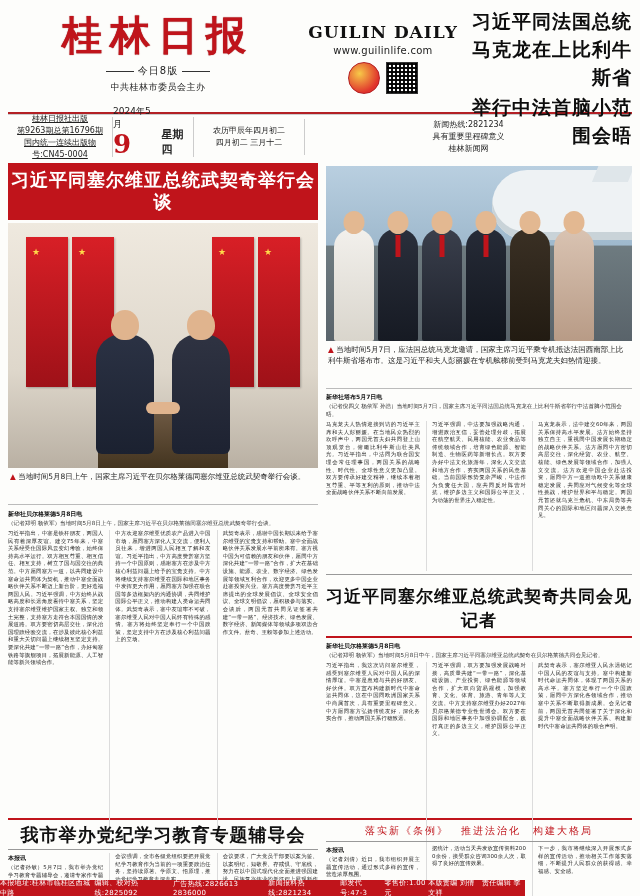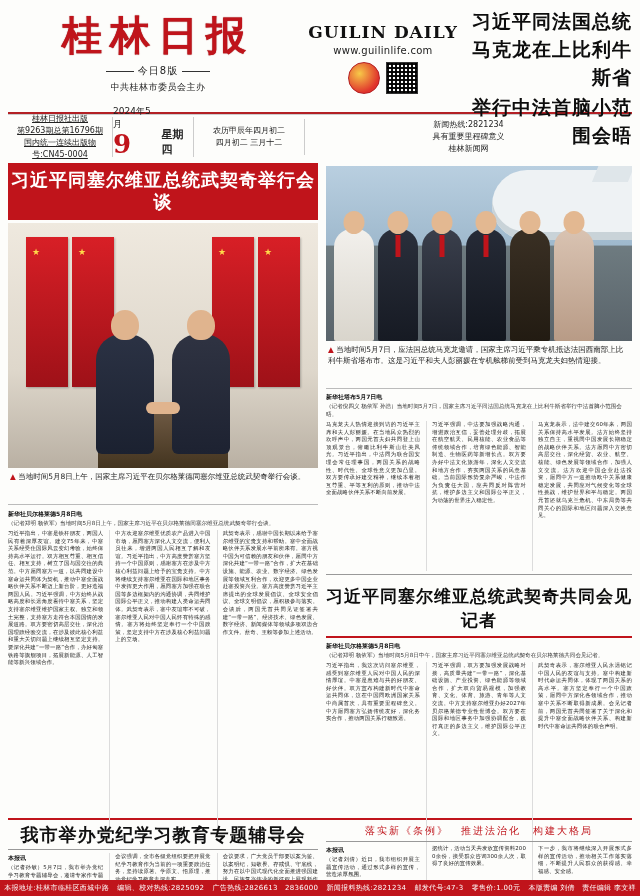--- a/index.html
+++ b/index.html
@@ -413,21 +413,21 @@
     letter-spacing: 1px;
     text-align: center;
     line-height: 22px;
     margin-bottom: 3px;
   }
 
   
   .footer {
     position: absolute;
     left: 0; bottom: 0;
-    width: 640px;
+    width: 525px;
     height: 16px;
     background: #c0141b;
     color: #fff;
     font-size: 7px;
     display: flex;
     align-items: center;
     justify-content: space-around;
     letter-spacing: 0.3px;
   }
 </style>

